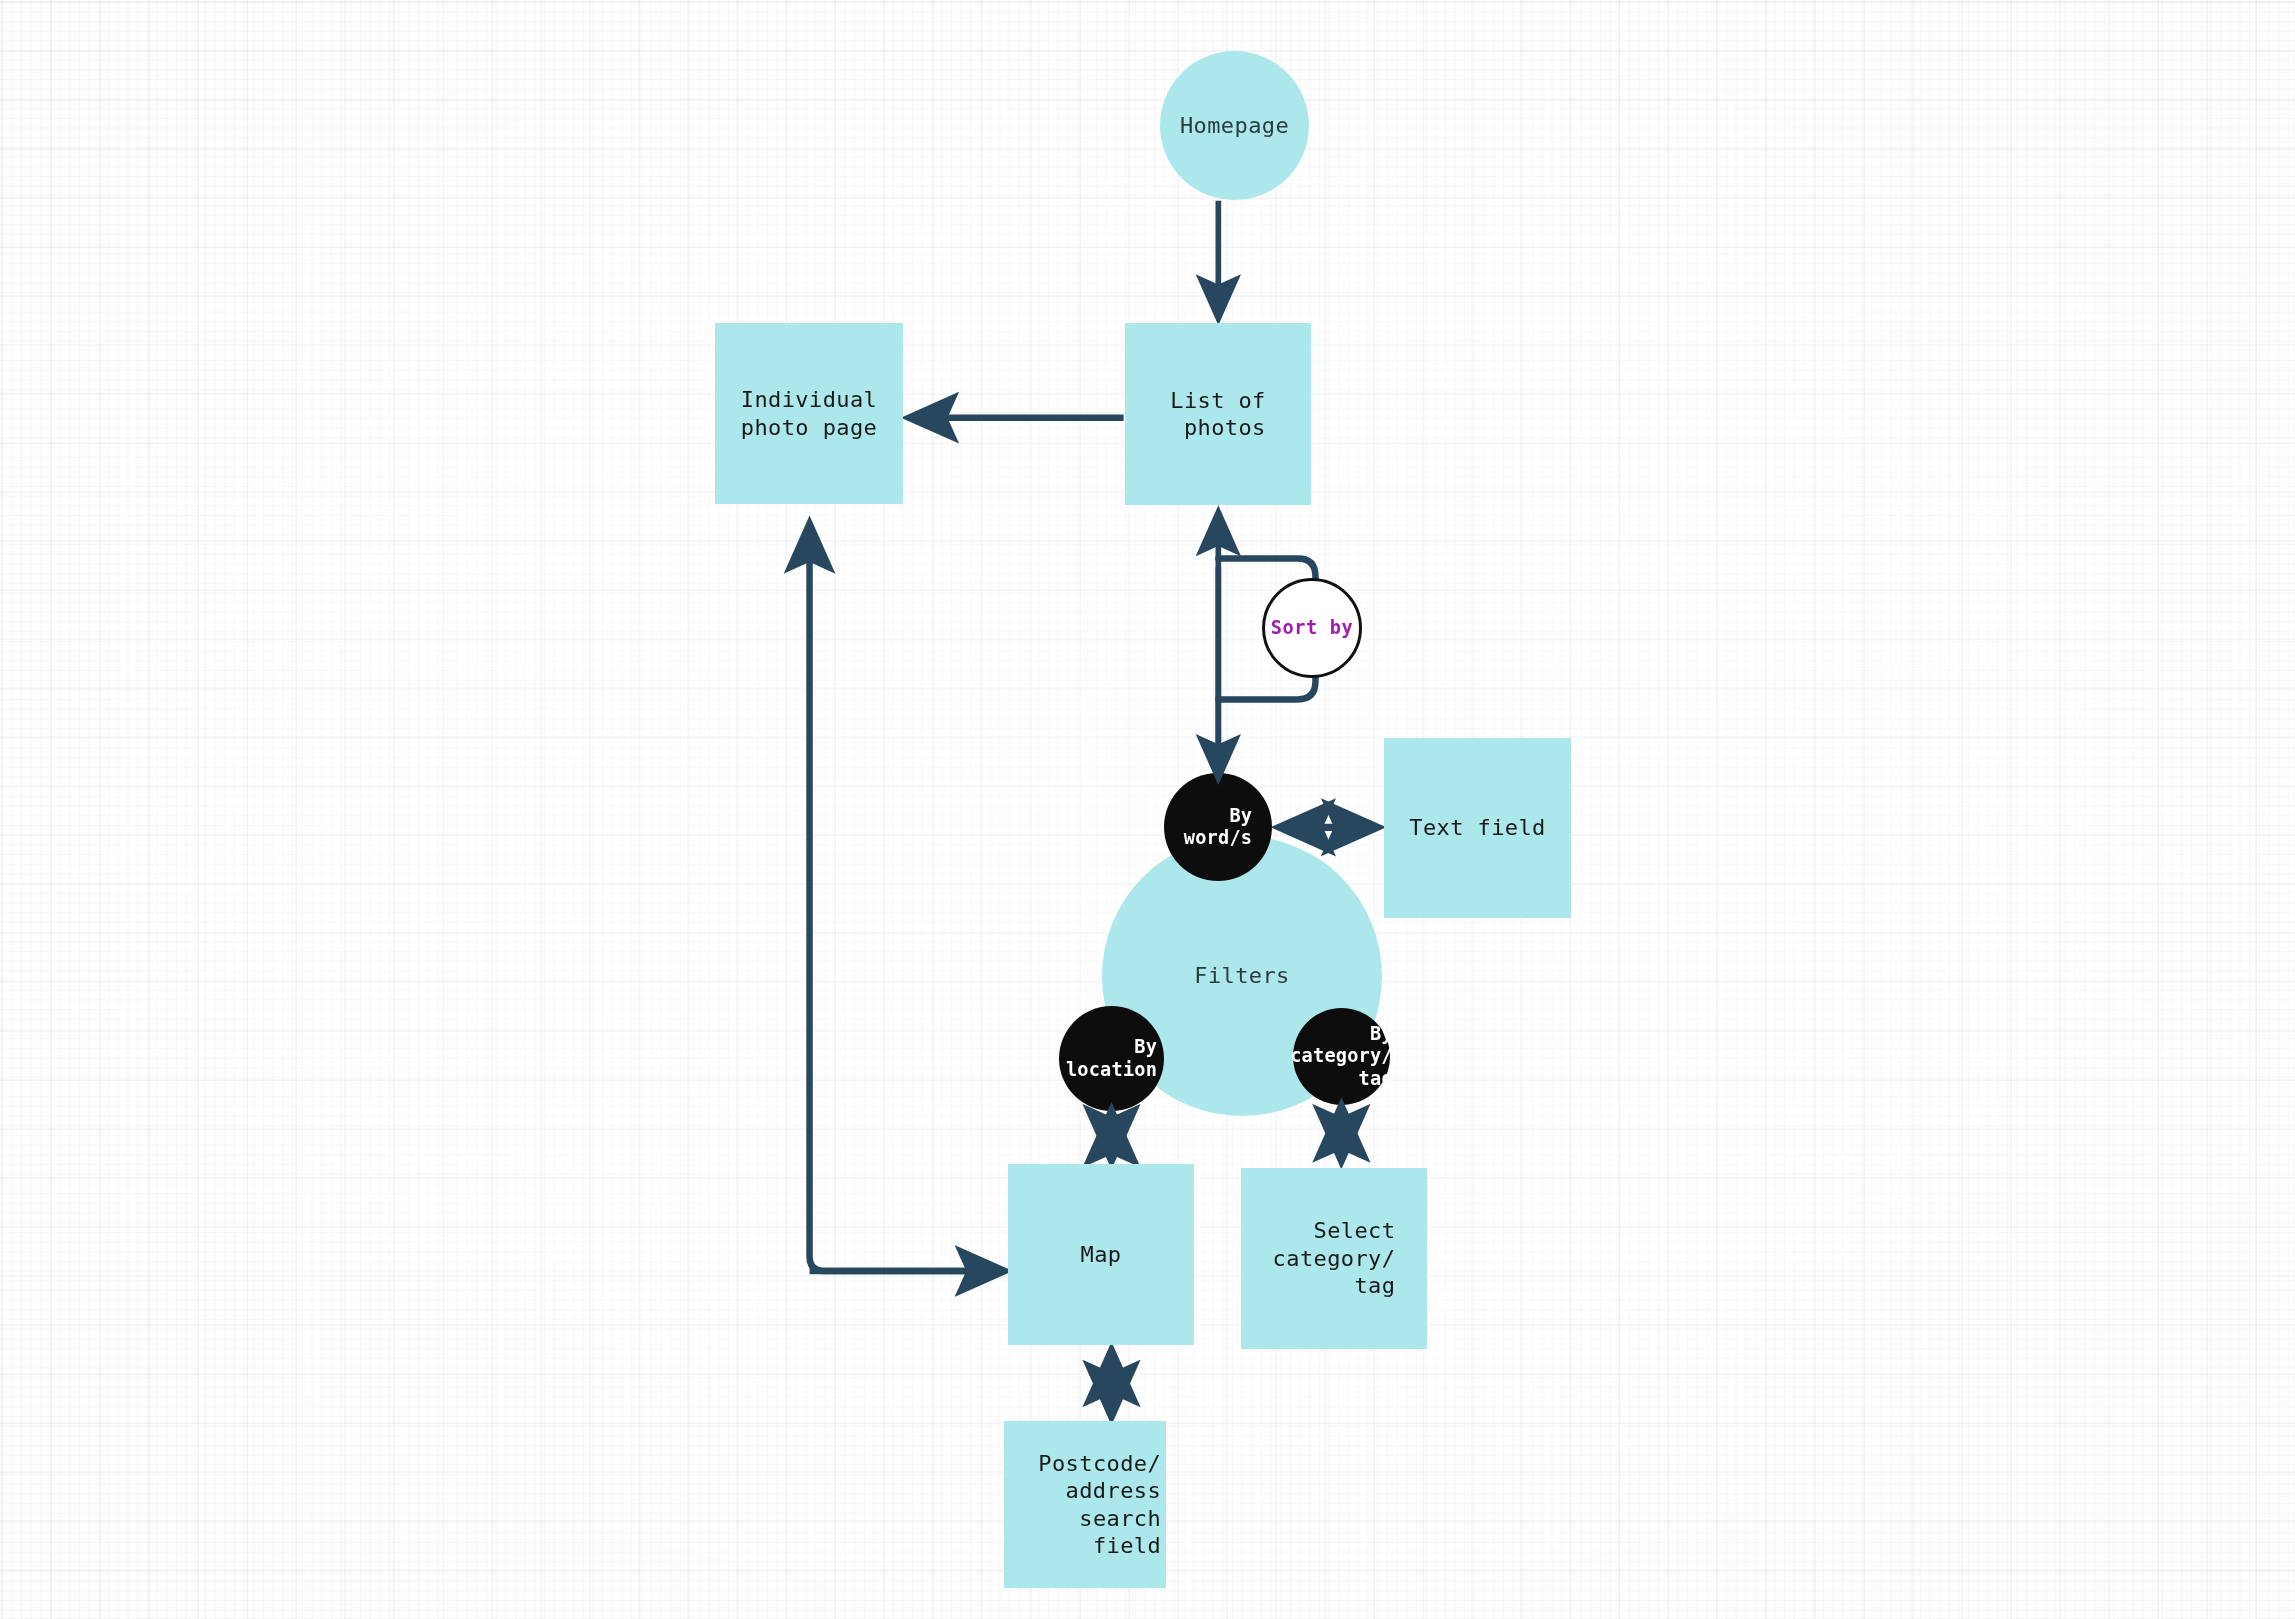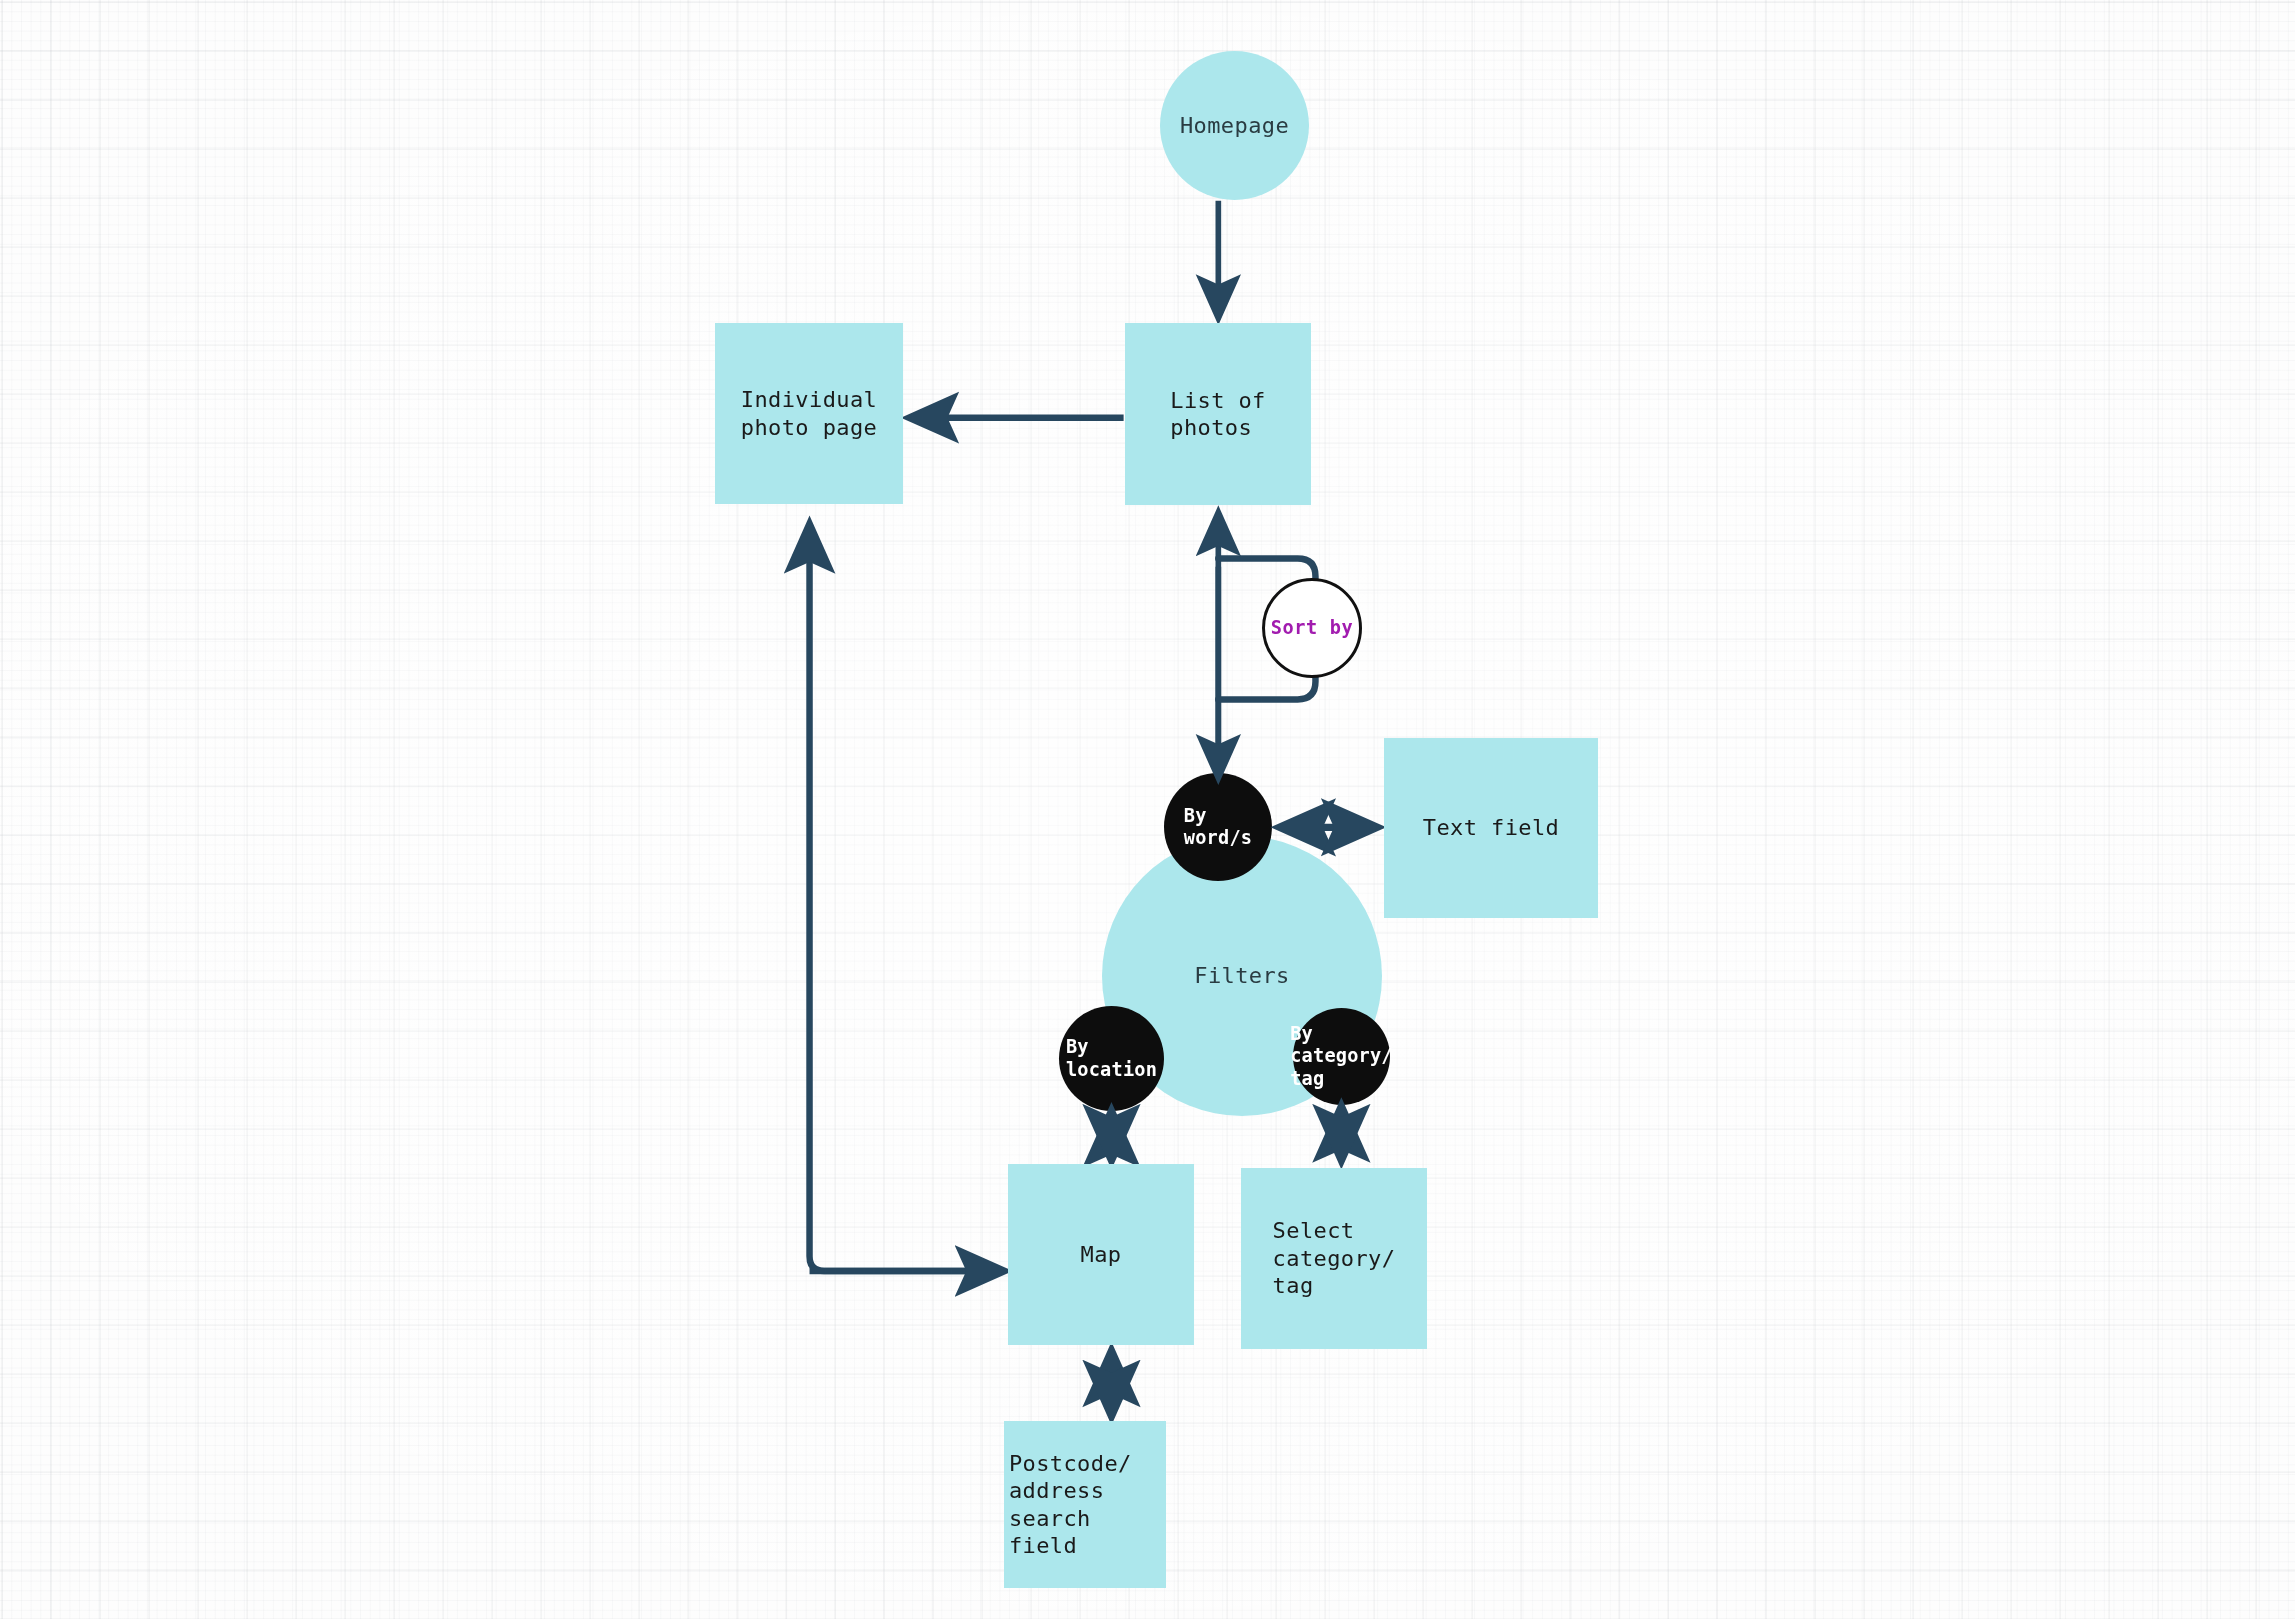--- a/index.html
+++ b/index.html
@@ -33,21 +33,21 @@
     left: 0; top: 0;
     width: 2295px;
     height: 1619px;
     pointer-events: none;
   }
   .node {
     position: absolute;
     display: flex;
     align-items: center;
     justify-content: center;
-    text-align: left;
+    text-align: right;
     box-sizing: border-box;
   }
   .node-box {
     background: #ace7ec;
     color: #1a1a1a;
     font-size: 22px;
     line-height: 1.25;
     letter-spacing: 0.4px;
   }
   .node-circle-light {
@@ -164,21 +164,21 @@
 
   <div class="node node-circle-light z-filters" style="left:1102px; top:836px; width:280px; height:280px;">
     <span class="node-label">Filters</span>
   </div>
 
   <div class="node node-circle-dark z-sub" style="left:1164px; top:773px; width:108px; height:108px;">
     <span class="node-label">By
 word/s</span>
   </div>
 
-  <div class="node node-box z-box" style="left:1384px; top:738px; width:214px; height:180px;">
+  <div class="node node-box z-box" style="left:1384px; top:738px; width:187px; height:180px;">
     <span class="node-label">Text field</span>
   </div>
 
   <div class="node node-circle-dark z-sub" style="left:1059px; top:1006px; width:105px; height:105px;">
     <span class="node-label">By
 location</span>
   </div>
 
   <div class="node node-circle-dark z-sub" style="left:1293px; top:1008px; width:97px; height:97px;">
     <span class="node-label">By

